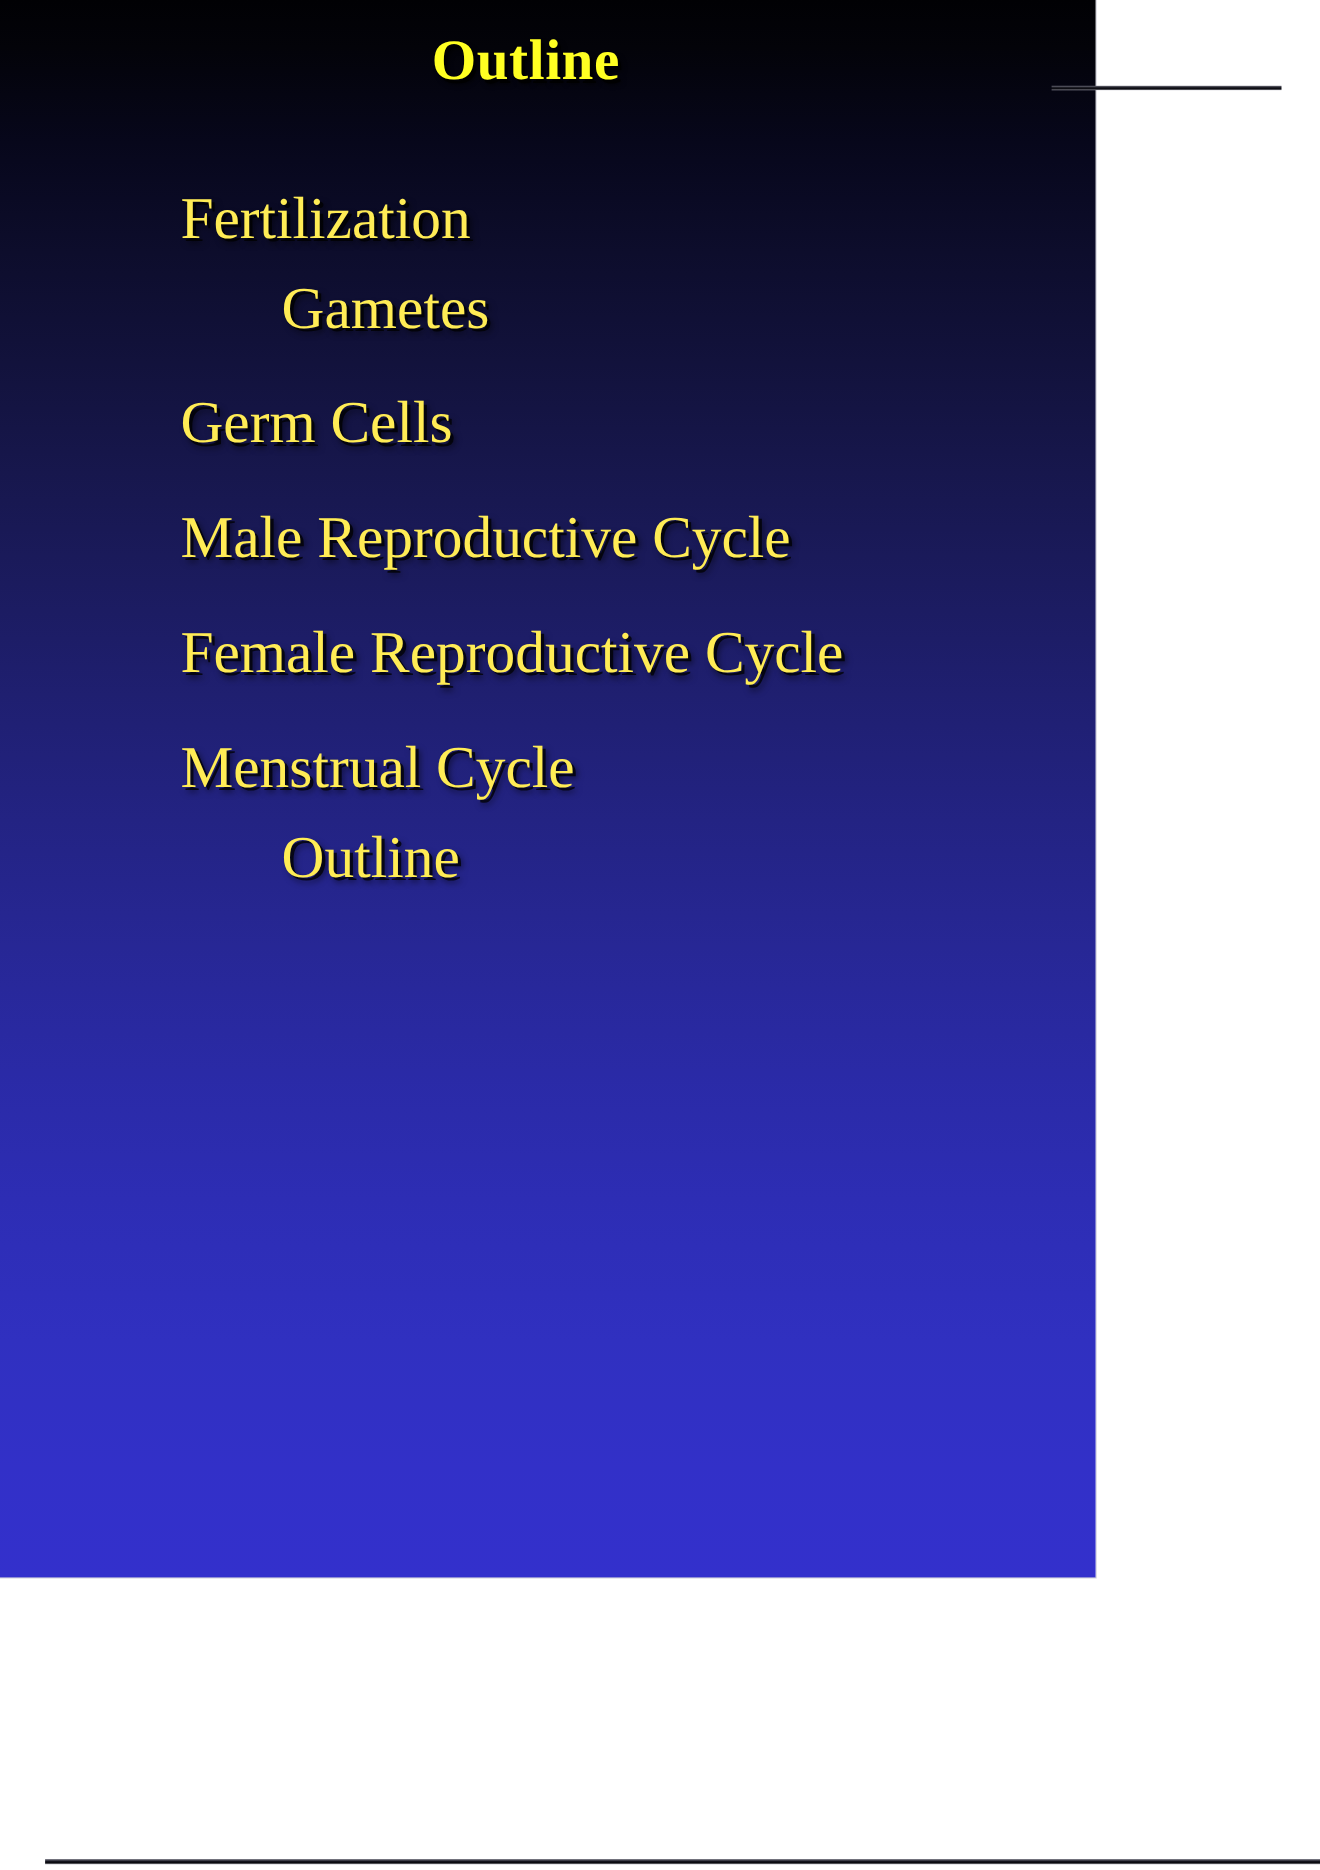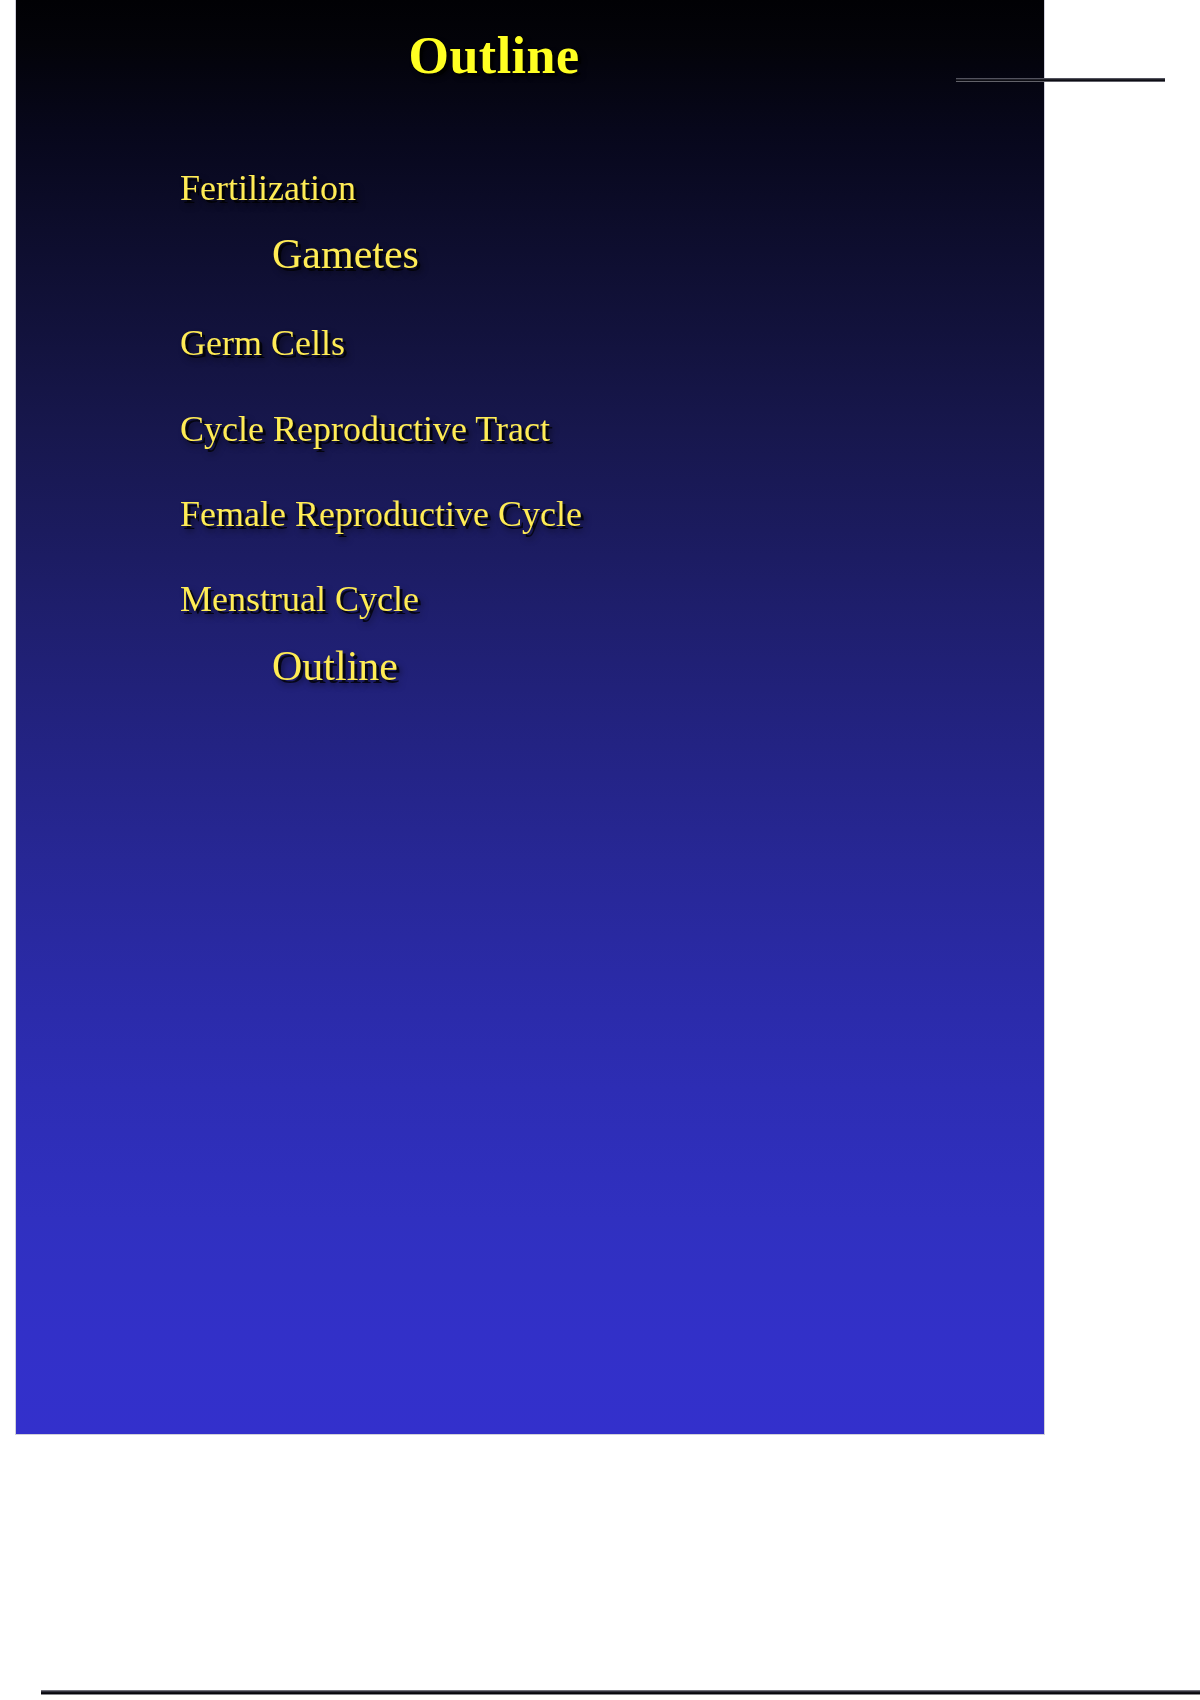--- a/index.html
+++ b/index.html
@@ -18,21 +18,21 @@
   
   #page {
     position: absolute;
     inset: 0;
     background: #ffffff;
   }
 
   
   #slide {
     position: absolute;
-    left: 16px;
+    left: 0;
     top: 0;
     width: 996px;
     height: 1434px;
     background: linear-gradient(to bottom,
         #010104 0%,
         #030309 3%,
         #07071b 9%,
         #0d0d2c 16%,
         #12123c 23%,
         #17174d 30%,
@@ -40,21 +40,20 @@
         #1f1f70 44%,
         #232383 52%,
         #272795 60%,
         #2a2aa6 68%,
         #2d2db4 76%,
         #3030c0 85%,
         #3230c8 93%,
         #3330cc 100%);
     box-shadow: 0 0 0 1px rgba(120,120,150,0.35);
     overflow: hidden;
-    padding-left: 32px;
   }
 
   
   #slide-title {
     position: absolute;
     left: 0;
     top: 30px;
     width: 956px;
     text-align: center;
     font-size: 52px;
@@ -75,32 +74,32 @@
     top: 170px;
     width: 956px;
   }
   .outline-group {
     margin: 0 0 48px 0;
   }
   .outline-group:last-child { margin-bottom: 0; }
 
   .level1 {
     margin-left: 164px;
-    font-size: 36px;
+    font-size: 54px;
     line-height: 1.04;
     color: #ffec55;
     text-shadow:
        3px 3px 0 rgba(0,0,0,0.75),
        4px 5px 6px rgba(0,0,0,0.55);
     white-space: nowrap;
   }
   .level2 {
     margin-left: 256px;
     margin-top: 26px;
-    font-size: 42px;
+    font-size: 54px;
     line-height: 1.04;
     color: #ffec55;
     text-shadow:
        3px 3px 0 rgba(0,0,0,0.75),
        4px 5px 6px rgba(0,0,0,0.55);
     white-space: nowrap;
   }
 
   
   #rule-top {
@@ -134,21 +133,21 @@
       <div class="outline-group">
         <div class="level1">Fertilization</div>
         <div class="level2">Gametes</div>
       </div>
 
       <div class="outline-group">
         <div class="level1">Germ Cells</div>
       </div>
 
       <div class="outline-group">
-        <div class="level1">Cycle Reproductive Tract</div>
+        <div class="level1">Male Reproductive Cycle</div>
       </div>
 
       <div class="outline-group">
         <div class="level1">Female Reproductive Cycle</div>
       </div>
 
       <div class="outline-group">
         <div class="level1">Menstrual Cycle</div>
         <div class="level2">Outline</div>
       </div>

